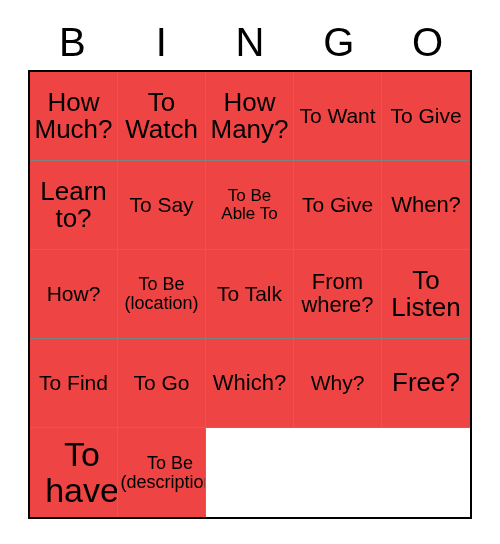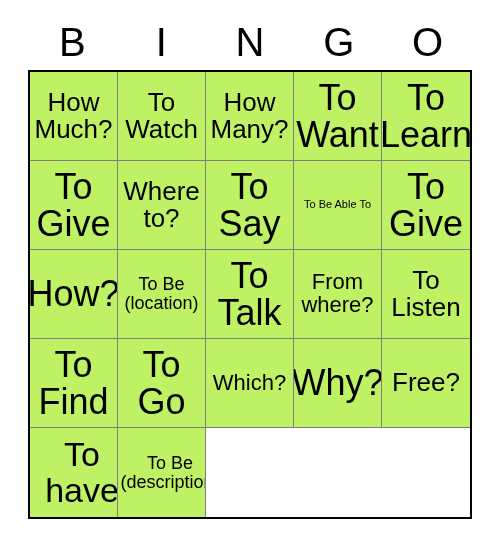--- a/index.html
+++ b/index.html
@@ -50,39 +50,39 @@
   }
   .cell {
     border-right: 1px solid #808080;
     border-bottom: 1px solid #808080;
     box-sizing: border-box;
     display: flex;
     align-items: center;
     justify-content: center;
     text-align: center;
     padding: 2px 3px;
-    background: #bef264;
+    background: #ef4444;
     overflow: hidden;
   }
   .cell:nth-child(5n) { border-right: none; }
   .cell:nth-child(n+21) { border-bottom: none; padding-left: 20px; }
 
   .cell-text {
     display: block;
     line-height: 1.04;
     font-weight: 400;
     word-wrap: break-word;
   }
 
   
   .fs-xxl .cell-text { font-size: 34px; }
-  .fs-xl  .cell-text { font-size: 36px; }
+  .fs-xl  .cell-text { font-size: 21px; }
   .fs-lg  .cell-text { font-size: 26px; }
   .fs-md  .cell-text { font-size: 22px; }
-  .fs-sm  .cell-text { font-size: 11px; }
+  .fs-sm  .cell-text { font-size: 17px; }
   .fs-xs  .cell-text { font-size: 18px; }
 </style>
 </head>
 <body>
 
 <div id="card">
 
   <div id="header-row">
       <div class="header-letter">B</div>
       <div class="header-letter">I</div>
@@ -98,36 +98,36 @@
       <div class="cell fs-lg">
         <span class="cell-text">To Watch</span>
       </div>
       <div class="cell fs-lg">
         <span class="cell-text">How Many?</span>
       </div>
       <div class="cell fs-xl">
         <span class="cell-text">To Want</span>
       </div>
       <div class="cell fs-xl">
-        <span class="cell-text">To Learn</span>
-      </div>
-      <div class="cell fs-xl">
         <span class="cell-text">To Give</span>
       </div>
       <div class="cell fs-lg">
-        <span class="cell-text">Where to?</span>
+        <span class="cell-text">Learn to?</span>
       </div>
       <div class="cell fs-xl">
         <span class="cell-text">To Say</span>
       </div>
       <div class="cell fs-sm">
         <span class="cell-text">To Be Able To</span>
       </div>
       <div class="cell fs-xl">
         <span class="cell-text">To Give</span>
+      </div>
+      <div class="cell fs-md">
+        <span class="cell-text">When?</span>
       </div>
       <div class="cell fs-xl">
         <span class="cell-text">How?</span>
       </div>
       <div class="cell fs-xs">
         <span class="cell-text">To Be (location)</span>
       </div>
       <div class="cell fs-xl">
         <span class="cell-text">To Talk</span>
       </div>

